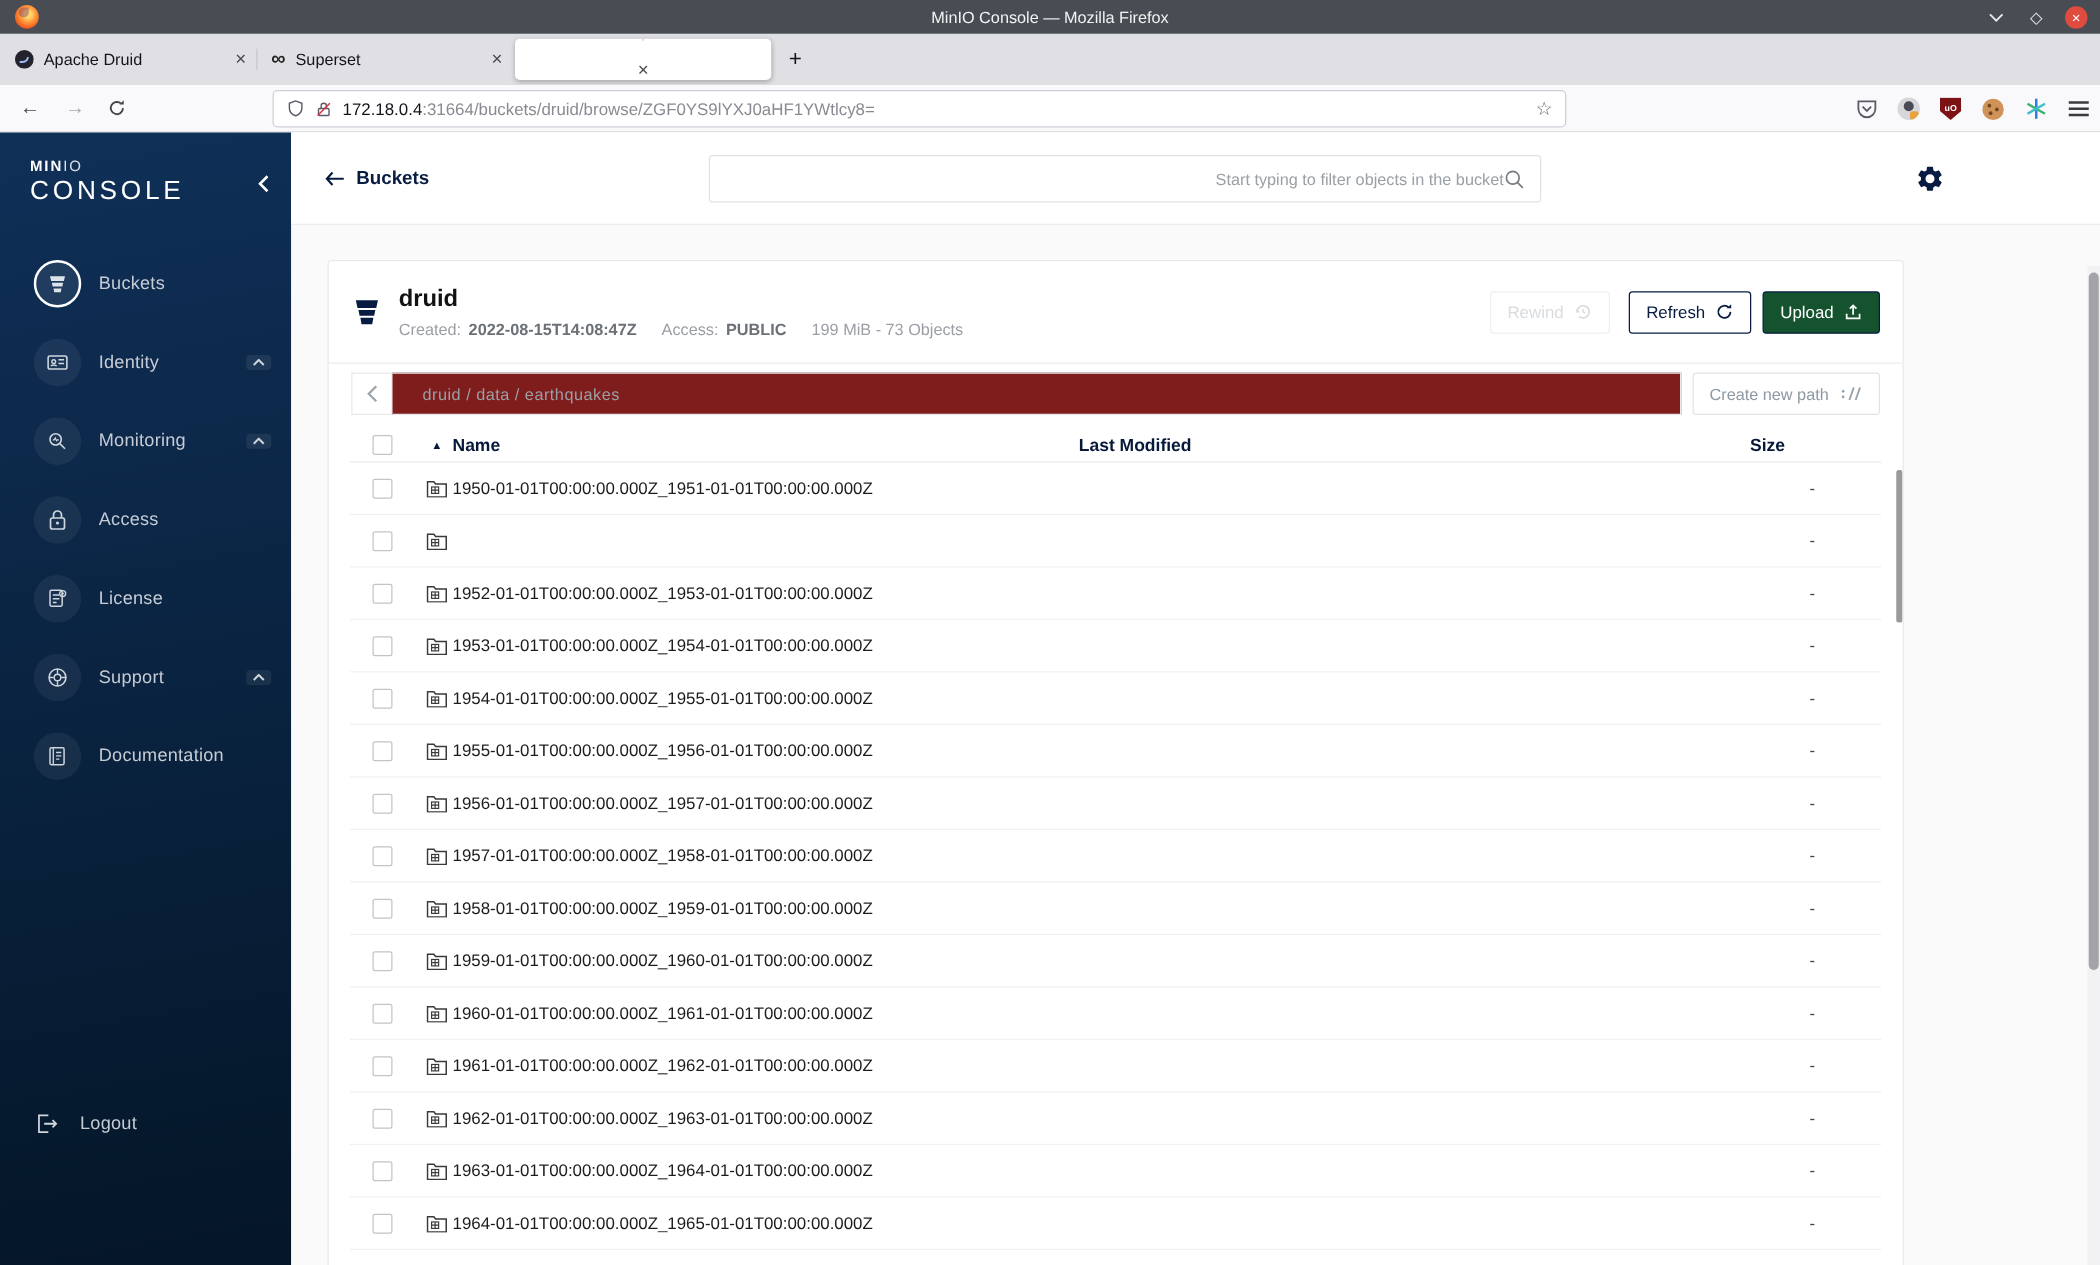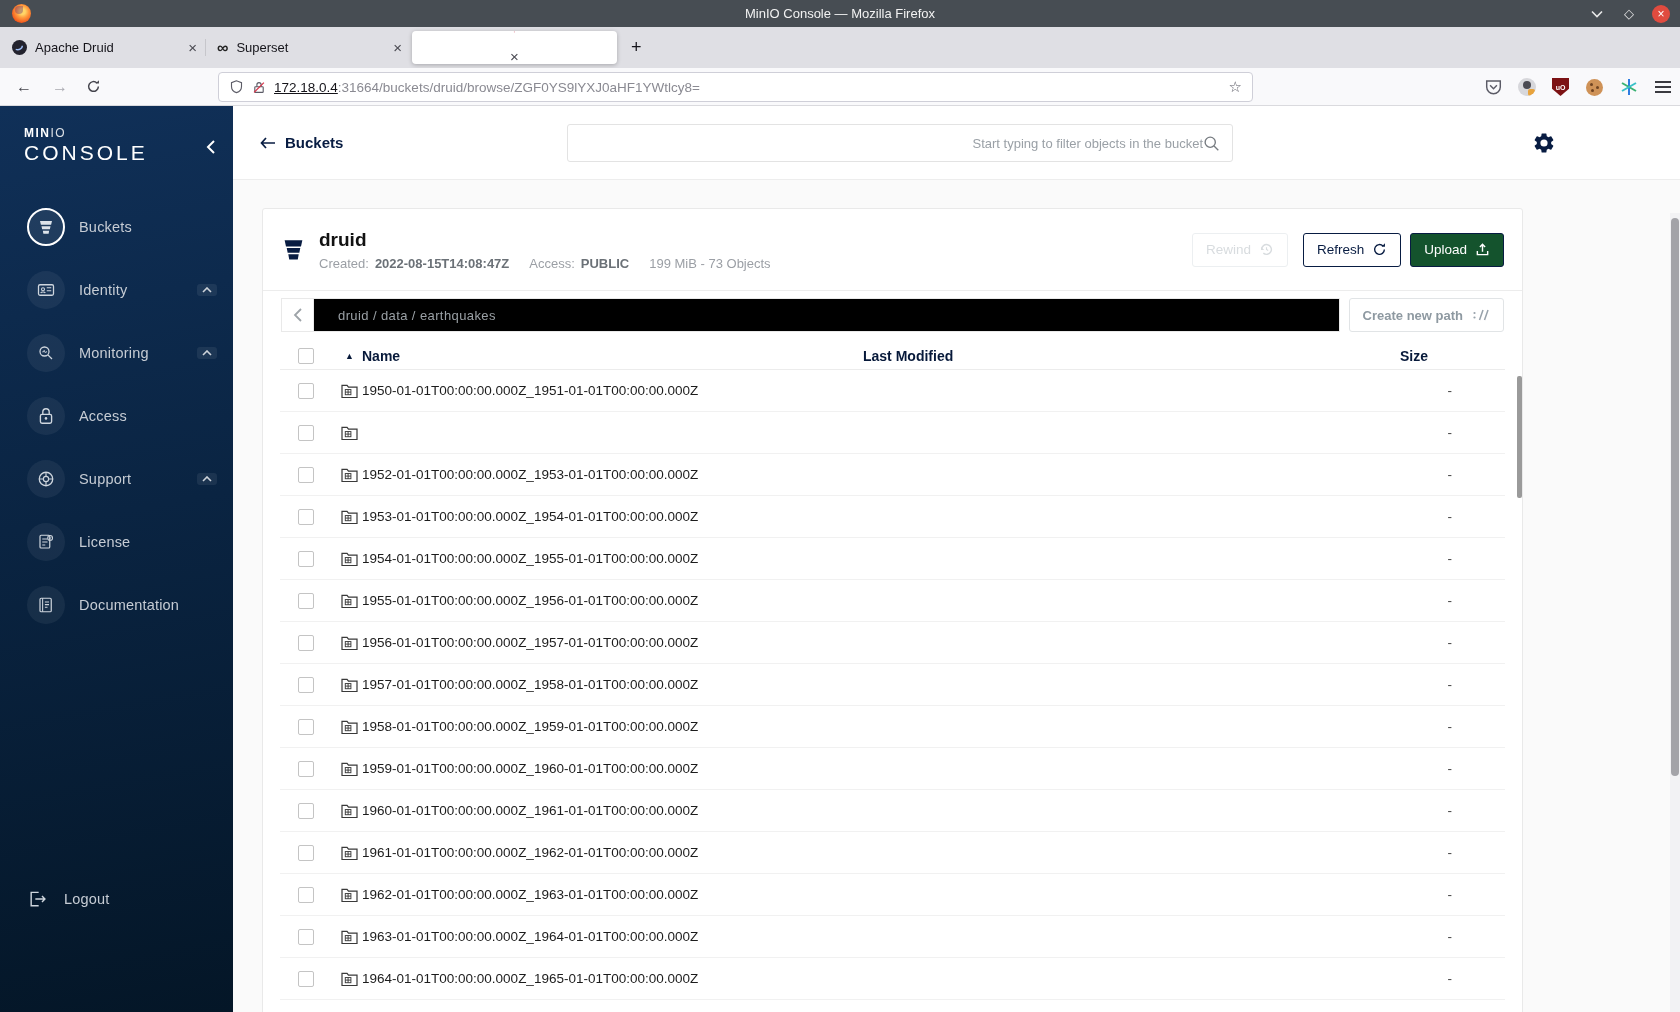--- a/index.html
+++ b/index.html
@@ -28,21 +28,21 @@
   .newtab-btn { font-size:18px; color:#15141a; margin-left:14px; }
 
   .navbar { height:38px; background:#f9f9fb; border-bottom:1px solid #dadade; position:relative; display:flex; align-items:center; }
   .nav-ic { font-size:16px; color:#45454d; }
   .nav-back { margin-left:16px; }
   .nav-fwd { margin-left:20px; color:#a9a9b0; }
   .nav-reload { margin-left:18px; }
   .urlbar { position:absolute; left:218px; top:4px; width:1035px; height:30px; background:#fff;
     border:1px solid #cfcfd8; border-radius:4px; display:flex; align-items:center; padding:0 10px; }
   .url-text { font-size:13.5px; margin-left:8px; flex:1; white-space:nowrap; overflow:hidden; }
-  .url-host { color:#15141a;text-decoration:underline; }
+  .url-host { color:#15141a; }
   .url-rest { color:#8a8a92; }
   .url-star { color:#5b5b66; font-size:15px; }
   .nav-right { position:absolute; right:8px; top:0; height:38px; display:flex; align-items:center; gap:15px; }
   .ext-ic { width:19px; height:19px; display:flex; align-items:center; justify-content:center; }
   .shield-ub { width:17px; height:18px; background:#7c1214; color:#fff; font-size:7px; font-weight:bold;
     display:flex; align-items:center; justify-content:center;
     clip-path:polygon(0 0,100% 0,100% 60%,50% 100%,0 60%); }
   .cookie { width:17px; height:17px; border-radius:50%; background:#cf9257; position:relative; }
   .cookie i { position:absolute; width:3px; height:3px; border-radius:50%; background:#6f4422; }
   .hamburger { display:flex; flex-direction:column; gap:3px; }
@@ -97,23 +97,23 @@
   .meta-gap { margin-left:14px; }
   .head-actions { margin-left:auto; display:flex; align-items:center; gap:9px; }
   .btn { height:34px; border-radius:3px; font-size:13.5px; display:flex; align-items:center; gap:8px;
     padding:0 13px; background:#fff; font-family:inherit; }
   .btn-disabled { border:1px solid #eceff1; color:#d8dcdf; margin-right:6px; }
   .btn-outline { border:1px solid #081c42; color:#081c42; }
   .btn-primary { background:#14532d; border:1px solid #081c42; color:#fff; }
 
   .path-row { display:flex; margin:7px 18px 0 18px; height:34px; }
   .path-back { width:33px; border:1px solid #e9e9e9; background:#fff; display:flex; align-items:center; justify-content:center; }
-  .path-crumbs { flex:1; border:1px solid #e9e9e9; border-left:none; background:#000000; display:flex;
+  .path-crumbs { flex:1; border:1px solid #e9e9e9; border-left:none; background:#7f1d1d; display:flex;
     align-items:center; padding-left:24px; font-size:13px; color:#9aa0a5; font-weight:500; letter-spacing:.4px; margin-right:9px; }
-  .btn-createpath { border:1px solid #e1e4e6; color:#8e99a1; font-weight:700; font-size:13px; gap:10px; }
+  .btn-createpath { border:1px solid #e1e4e6; color:#8e99a1; font-weight:400; font-size:13px; gap:10px; }
 
   .obj-table { margin:10px 17px 0 17px; }
   .trow { display:flex; align-items:center; }
   .thead { height:28px; border-bottom:1px solid #ececec; font-size:14px; font-weight:700; color:#07193a; }
   .tr { height:42px; border-bottom:1px solid #f1f1f1; font-size:13.5px; color:#1c1c1c; }
   .cb { width:16px; height:16px; border:1px solid #c4c4c4; border-radius:2px; background:#fff; margin-left:18px; flex:none; }
   .col-lead { margin-left:27px; width:17px; display:flex; justify-content:center; flex:none; }
   .sort-arrow { font-size:9px; color:#07193a; }
   .col-name { margin-left:4px; width:501px; white-space:nowrap; overflow:hidden; }
   .col-lastmod { flex:1; text-align:left; }
@@ -282,42 +282,42 @@
               <rect x="3" y="9" width="14" height="11" rx="2" fill="none" stroke="#cfd6de" stroke-width="1.7"></rect>
               <path d="M6 9V6a4 4 0 0 1 8 0v3" fill="none" stroke="#cfd6de" stroke-width="1.7"></path>
               <circle cx="10" cy="14" r="1.6" fill="#cfd6de"></circle>
             </svg>
         </span>
         <span class="side-label">Access</span>
       </div>
       <div class="side-item">
         <span class="side-ico">
           <svg width="18" height="18" viewBox="0 0 24 24">
+              <rect x="4" y="3" width="13" height="17" rx="1.5" fill="none" stroke="#cfd6de" stroke-width="1.6"></rect>
+              <path d="M7 8h7M7 12h7M7 16h4" stroke="#cfd6de" stroke-width="1.4"></path>
+              <circle cx="17.5" cy="6.5" r="3.2" fill="none" stroke="#cfd6de" stroke-width="1.4"></circle>
+              <path d="M16.2 6.5l1 1 1.6-1.8" fill="none" stroke="#cfd6de" stroke-width="1.2"></path>
+            </svg>
+        </span>
+        <span class="side-label">License</span>
+      </div>
+      <div class="side-item">
+        <span class="side-ico">
+          <svg width="18" height="18" viewBox="0 0 24 24">
               <circle cx="12" cy="12" r="9" fill="none" stroke="#cfd6de" stroke-width="1.7"></circle>
               <circle cx="12" cy="12" r="3.5" fill="none" stroke="#cfd6de" stroke-width="1.5"></circle>
               <path d="M12 3v5M12 16v5M3 12h5M16 12h5" stroke="#cfd6de" stroke-width="1.5"></path>
             </svg>
         </span>
         <span class="side-label">Support</span>
         <span class="side-caret">
           <svg width="10" height="6" viewBox="0 0 10 6">
               <path d="M1 5l4-4 4 4" fill="none" stroke="#cdd3da" stroke-width="1.6"></path>
             </svg>
         </span>
-      </div>
-      <div class="side-item">
-        <span class="side-ico">
-          <svg width="18" height="18" viewBox="0 0 24 24">
-              <rect x="4" y="3" width="13" height="17" rx="1.5" fill="none" stroke="#cfd6de" stroke-width="1.6"></rect>
-              <path d="M7 8h7M7 12h7M7 16h4" stroke="#cfd6de" stroke-width="1.4"></path>
-              <circle cx="17.5" cy="6.5" r="3.2" fill="none" stroke="#cfd6de" stroke-width="1.4"></circle>
-              <path d="M16.2 6.5l1 1 1.6-1.8" fill="none" stroke="#cfd6de" stroke-width="1.2"></path>
-            </svg>
-        </span>
-        <span class="side-label">License</span>
       </div>
       <div class="side-item">
         <span class="side-ico">
           <svg width="18" height="18" viewBox="0 0 24 24">
               <rect x="4" y="3" width="15" height="18" rx="1.5" fill="none" stroke="#cfd6de" stroke-width="1.6"></rect>
               <path d="M7.5 3v18" stroke="#cfd6de" stroke-width="1.4"></path>
               <path d="M10.5 8h5.5M10.5 11.5h5.5M10.5 15h3.5" stroke="#cfd6de" stroke-width="1.4"></path>
             </svg>
         </span>
         <span class="side-label">Documentation</span>

